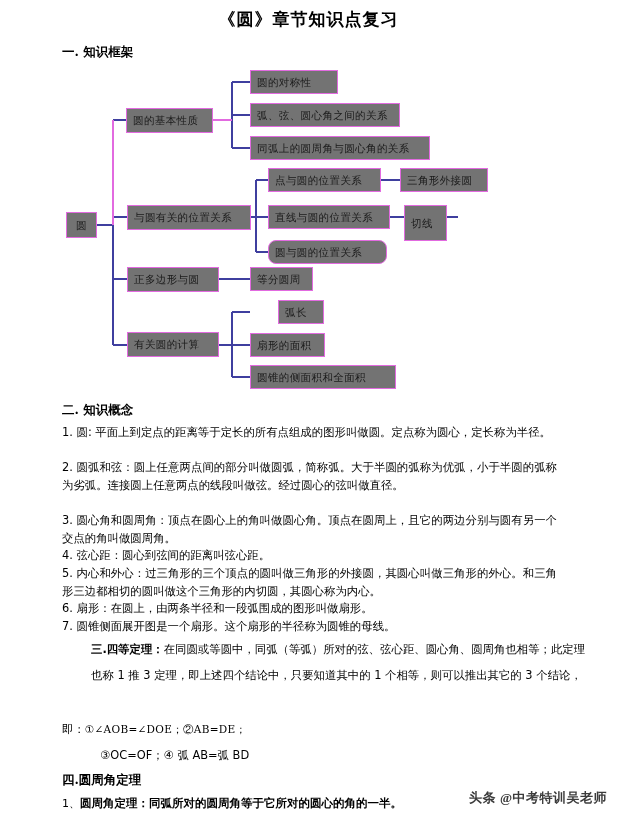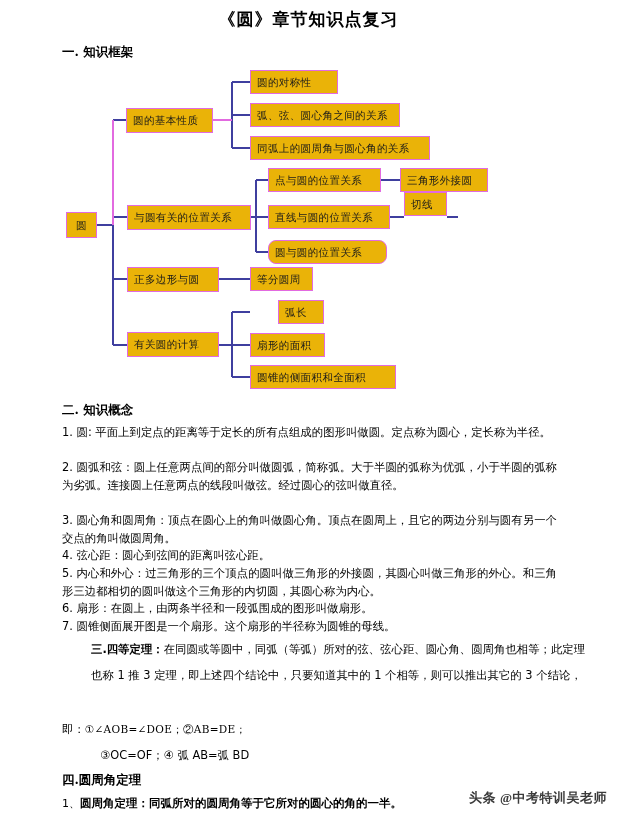--- a/index.html
+++ b/index.html
@@ -56,21 +56,21 @@
   }
   #mindmap svg {
     position: absolute;
     left: 0;
     top: 0;
   }
   .node {
     position: absolute;
     box-sizing: border-box;
     border: 1px solid #e26ae0;
-    background: #eab308;
+    background: #737373;
     font-size: 10.5px;
     font-family: "DejaVu Sans", "Liberation Sans", sans-serif;
     color: #1a1a1a;
     display: flex;
     align-items: center;
     padding-left: 6px;
     white-space: nowrap;
     letter-spacing: 0.4px;
     line-height: 1;
   }
@@ -220,21 +220,21 @@
     <div class="node" style="left:250px; top:273px; width:75px; height:24px;">
       <span>扇形的面积</span>
     </div>
     <div class="node" style="left:250px; top:305px; width:146px; height:24px;">
       <span>圆锥的侧面积和全面积</span>
     </div>
 
     <div class="node" style="left:400px; top:108px; width:88px; height:24px;">
       <span>三角形外接圆</span>
     </div>
-    <div class="node" style="left:404px; top:132px; width:43px; height:24px;">
+    <div class="node" style="left:404px; top:145px; width:43px; height:36px;">
       <span>切线</span>
     </div>
   </div>
 
   <div class="sec-head" style="left:62px; top:402px;">二. 知识概念</div>
 
   <div class="para" style="top:424px;">1. 圆: 平面上到定点的距离等于定长的所有点组成的图形叫做圆。定点称为圆心，定长称为半径。</div>
   <div class="para" style="top:459px;">2. 圆弧和弦：圆上任意两点间的部分叫做圆弧，简称弧。大于半圆的弧称为优弧，小于半圆的弧称为劣弧。连接圆上任意两点的线段叫做弦。经过圆心的弦叫做直径。</div>
   <div class="para" style="top:512px;">3. 圆心角和圆周角：顶点在圆心上的角叫做圆心角。顶点在圆周上，且它的两边分别与圆有另一个交点的角叫做圆周角。</div>
   <div class="para" style="top:547px;">4. 弦心距：圆心到弦间的距离叫弦心距。</div>

